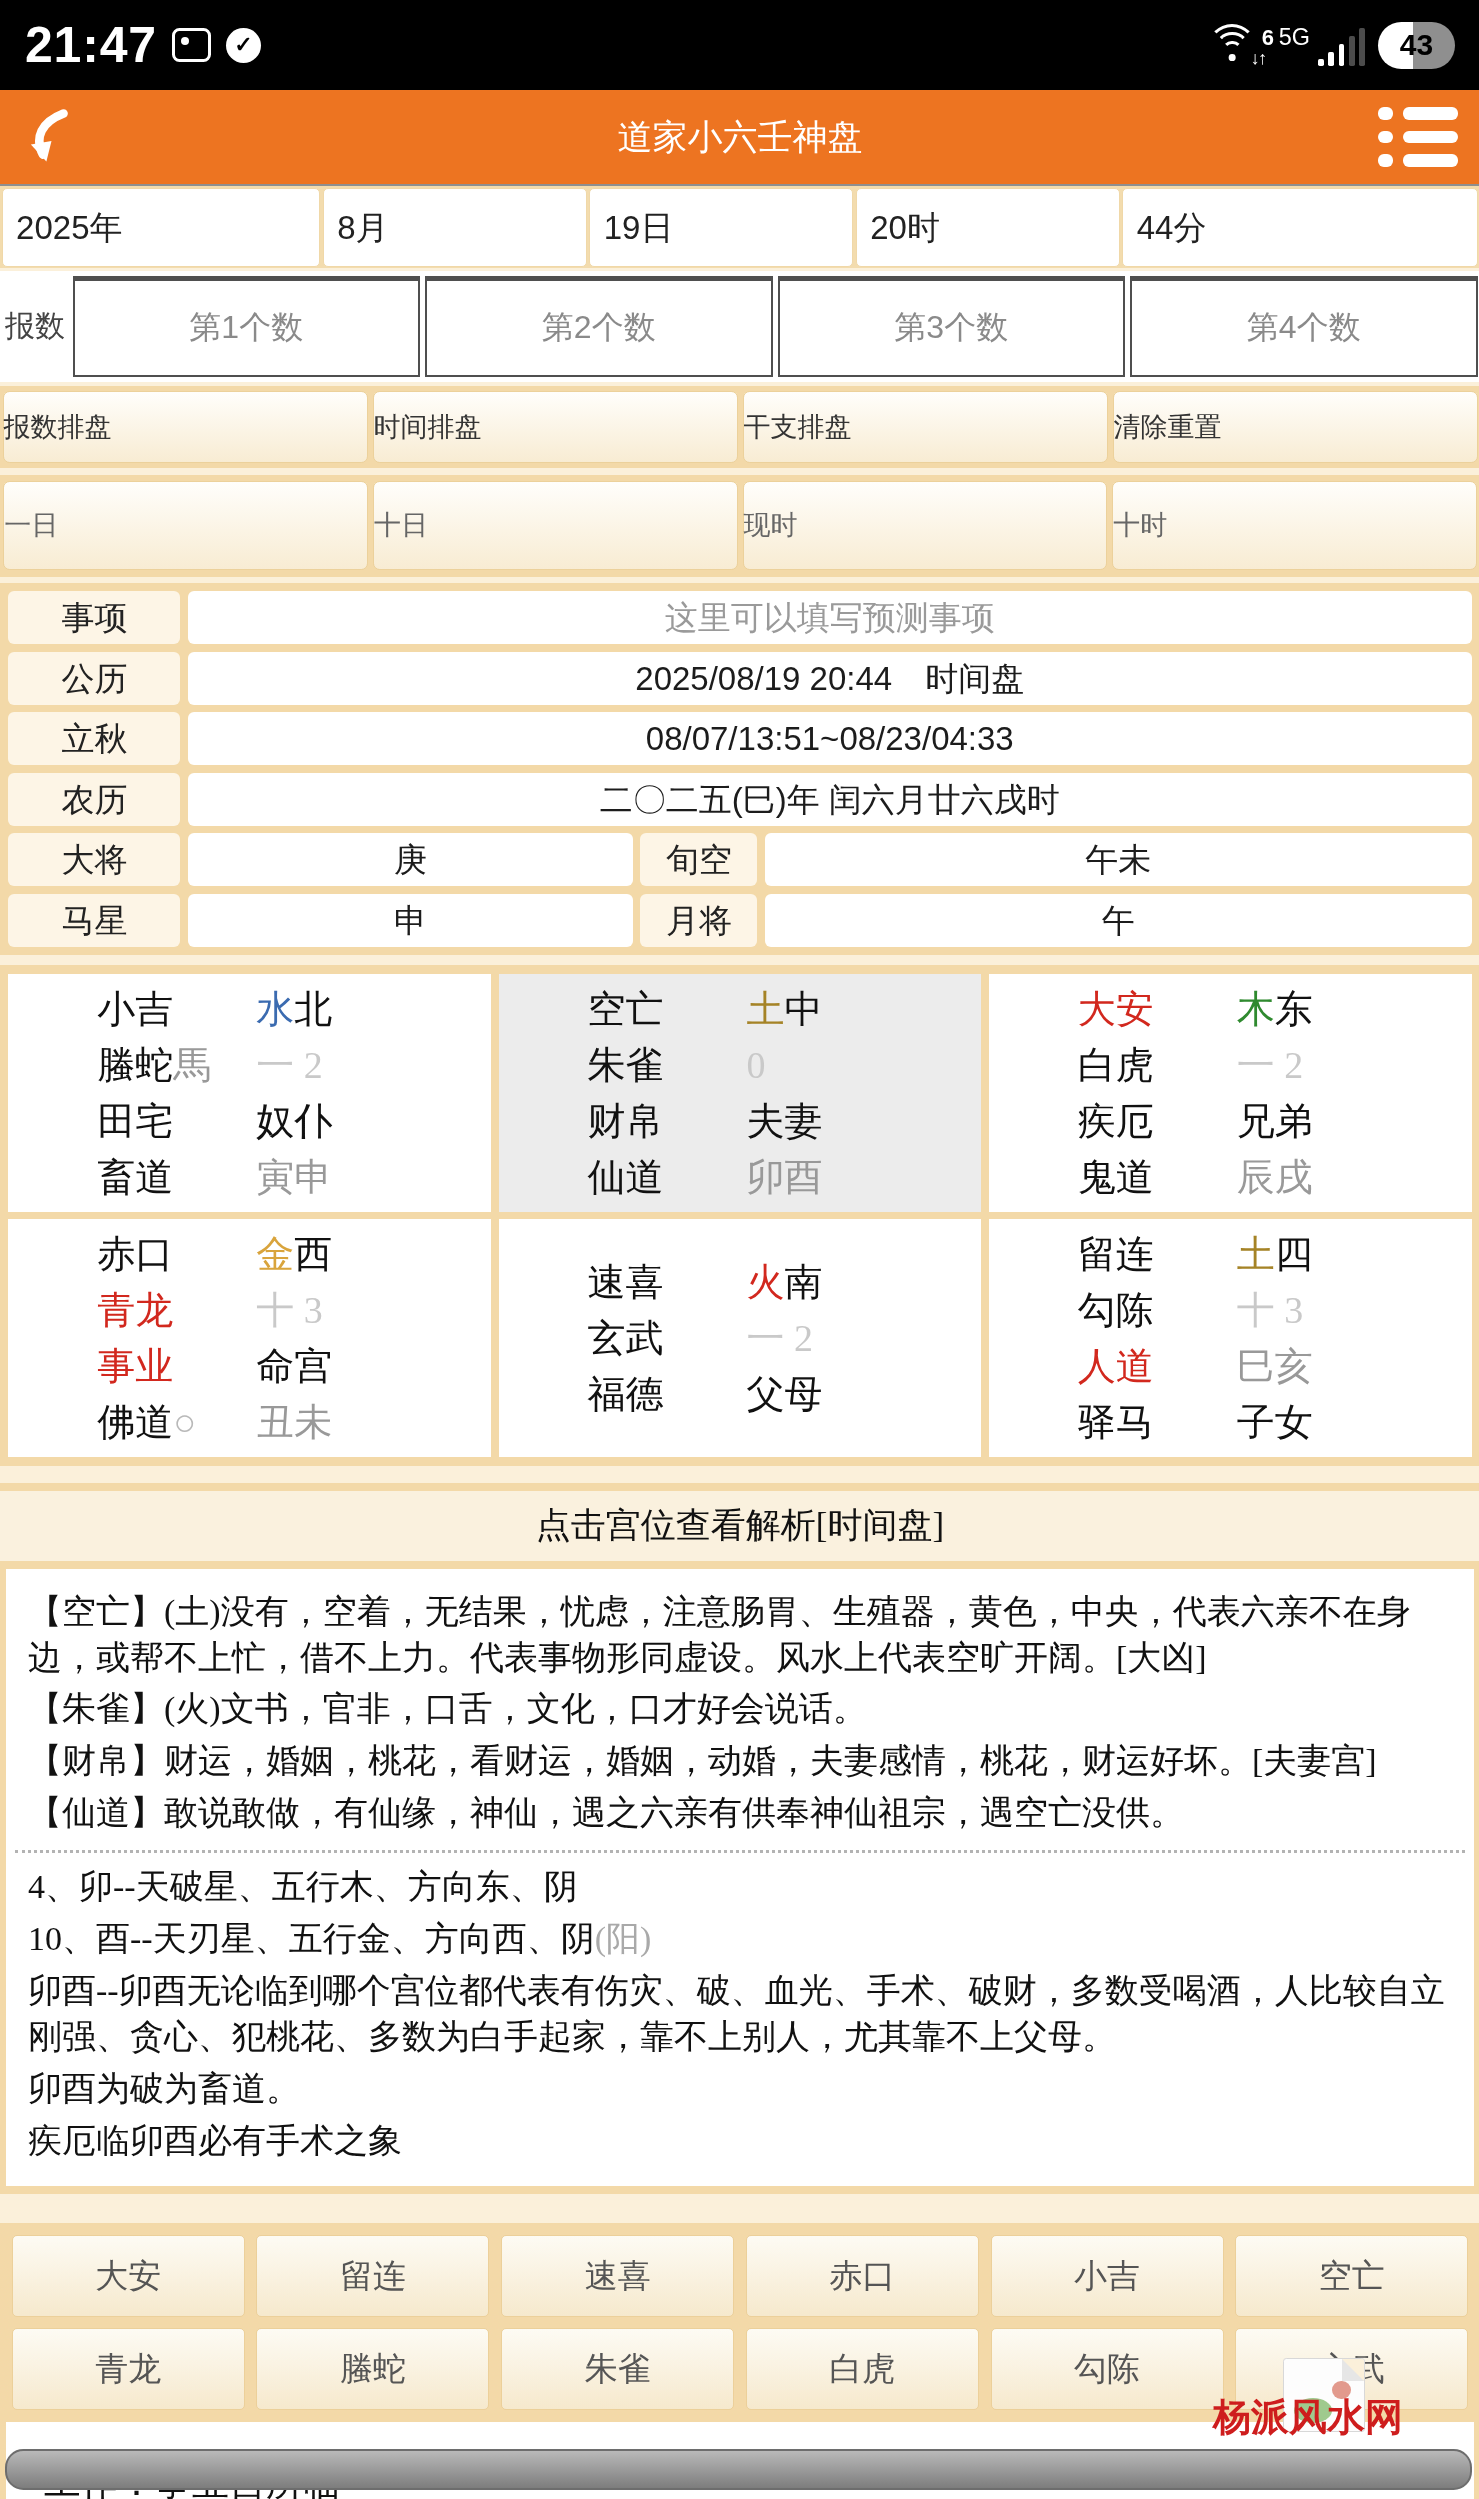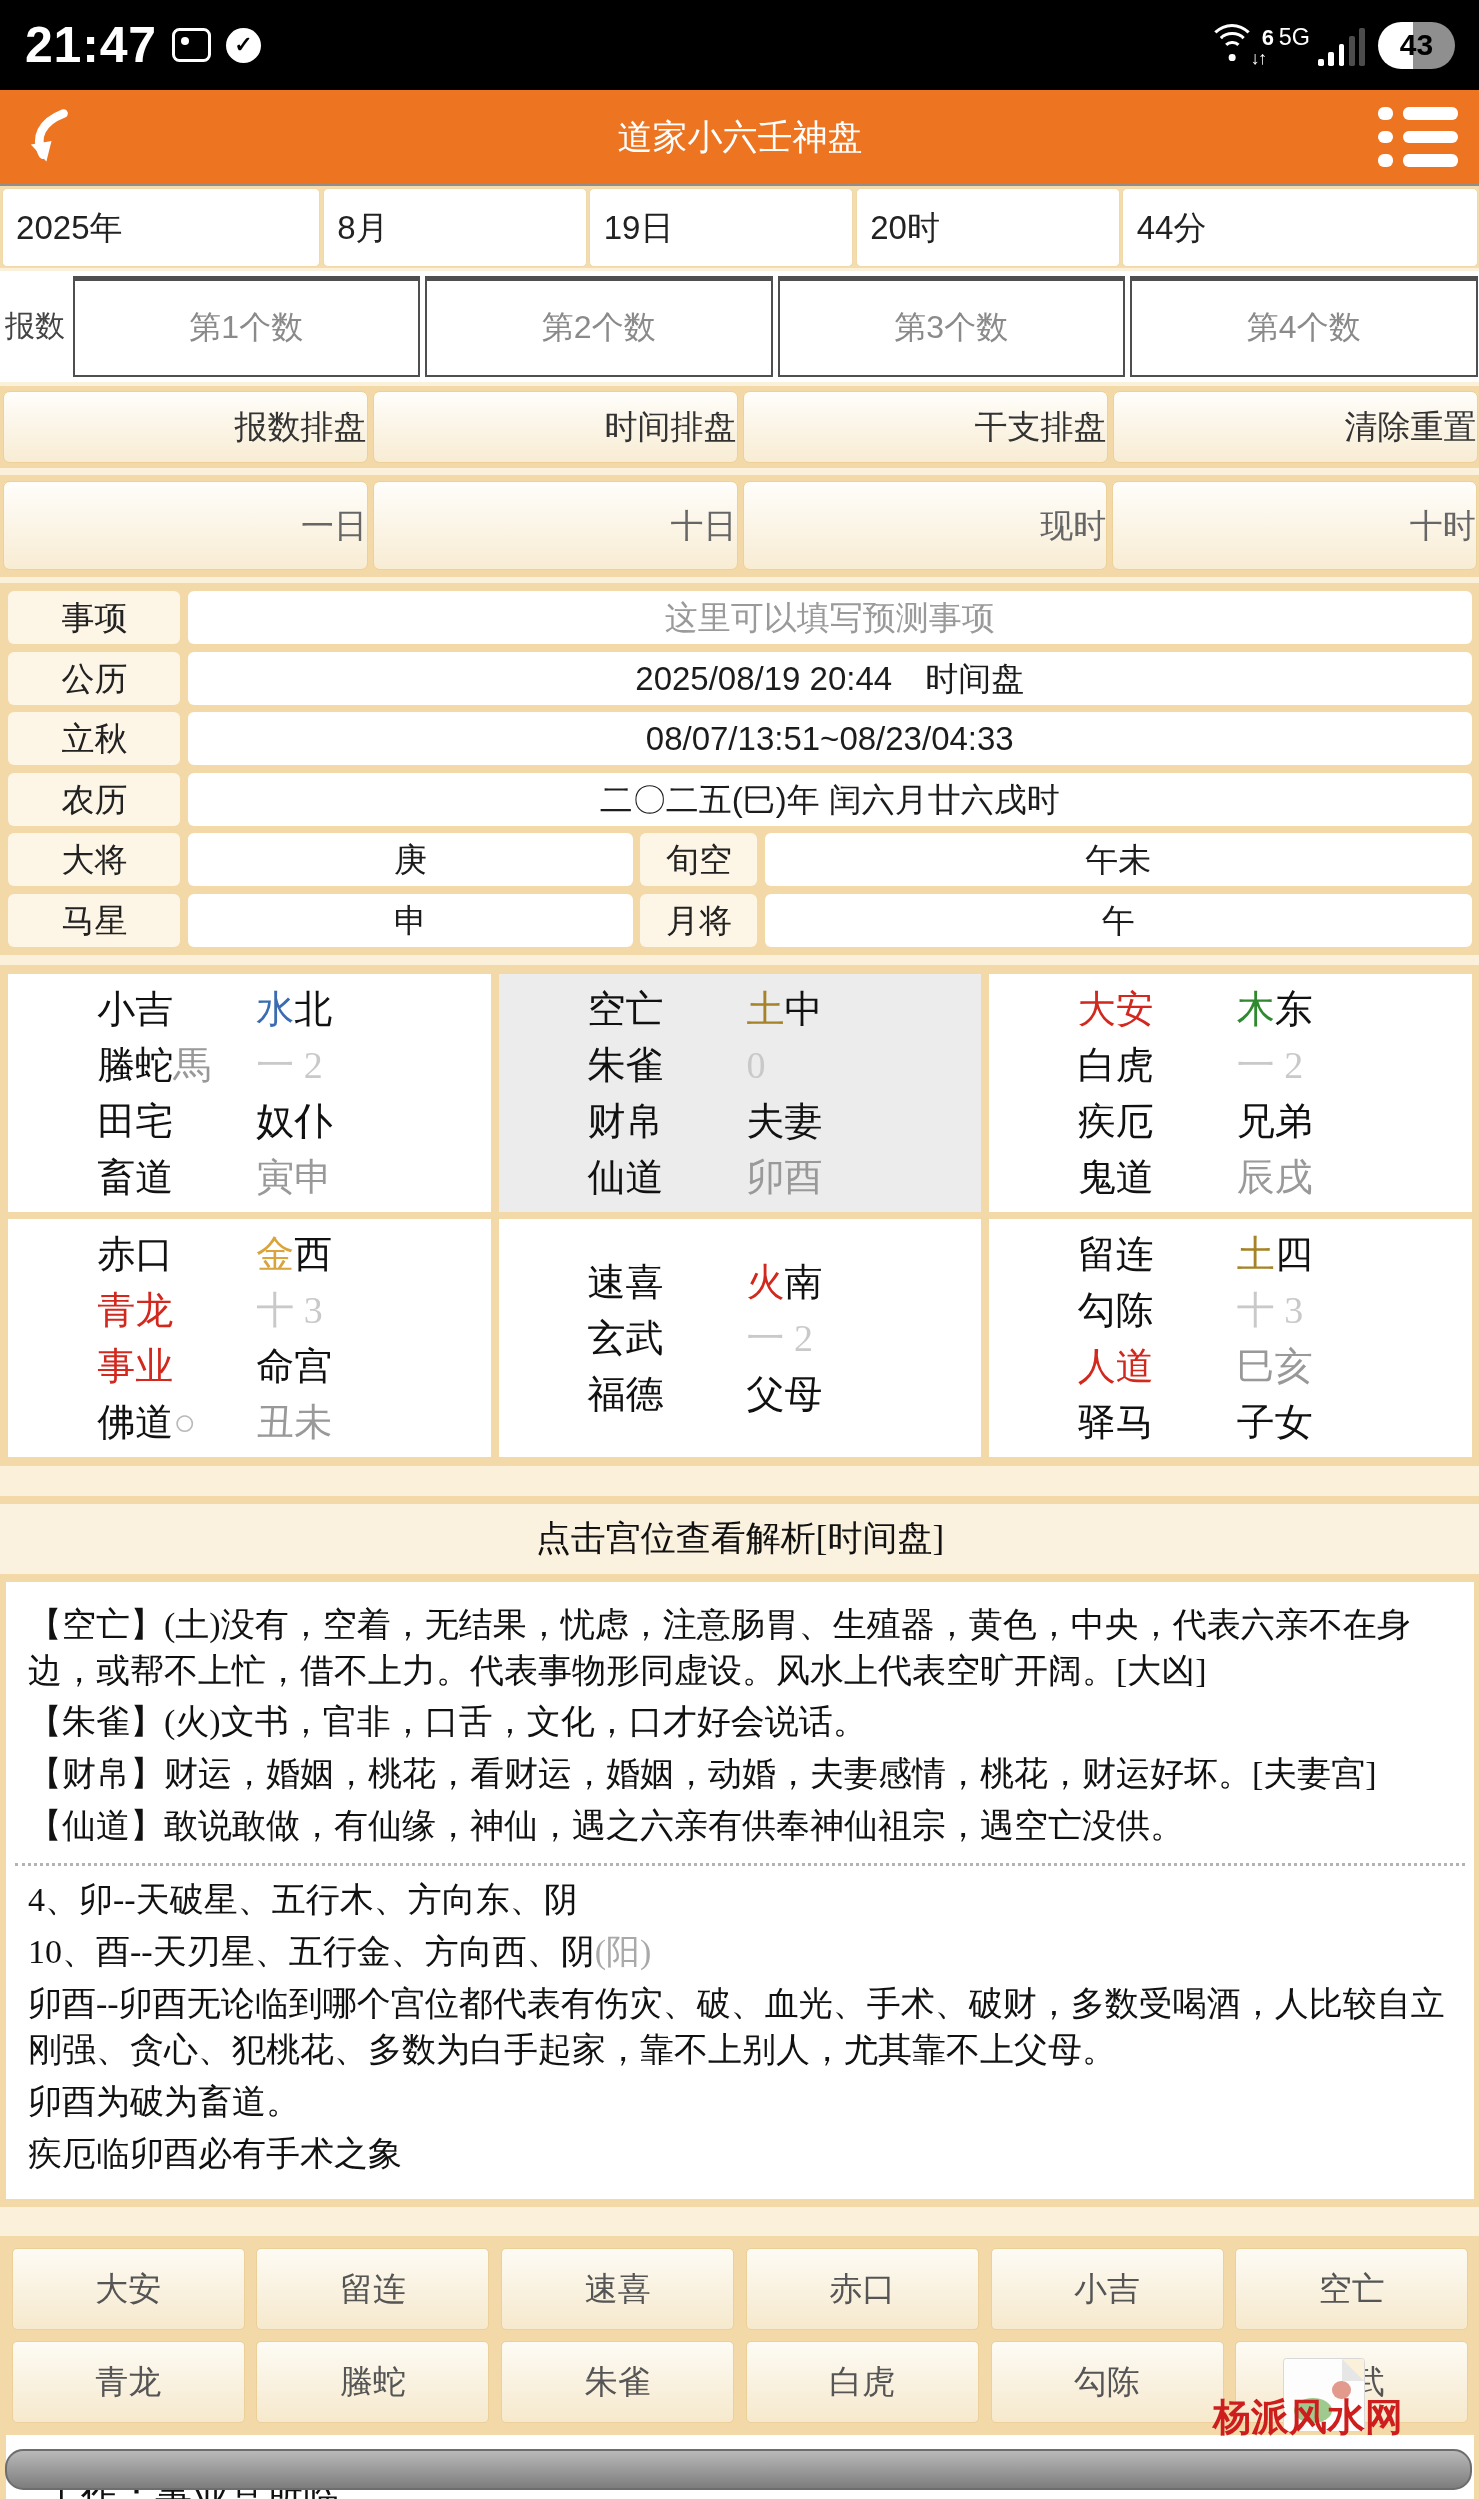--- a/index.html
+++ b/index.html
@@ -51,21 +51,21 @@
   .dc1{flex:1.22}.dc2{flex:1}.dc3{flex:1}.dc4{flex:1}.dc5{flex:1.37}
   
   .baoshu{display:flex;align-items:stretch;margin-top:2.5px;background:#fff}
   .baoshu-label{width:70px;display:flex;align-items:center;justify-content:center;
     font-size:30px;color:#444;background:#fff}
   .numbox{flex:1;margin:5px 2.5px;border:2.5px solid #4f4f4f;border-top-width:5px;background:#fff;
     display:flex;align-items:center;justify-content:center;font-size:32px;color:#8a8a8a;height:94px}
   
   .btnrow{display:flex;background:#f3d9a8;padding:5px 2.5px;gap:5px;margin-top:4.2px}
   .btnrow .btn{flex:1;background:linear-gradient(#fffefb,#f8ecd3);border:1.7px solid #ecd19b;border-radius:6.7px;
-    text-align:right;font-size:33px;color:#333}
+    text-align:left;font-size:27px;color:#333}
   .btnrow1 .btn{height:70px;line-height:70px}
   .btnrow2{margin-top:6.7px;padding:6.7px 3.3px}
   .btnrow2 .btn{height:87px;line-height:87px;color:#666}
   
   .infotable{margin-top:5.9px;background:#f3d9a8;padding:8.4px;display:flex;flex-direction:column;gap:7.5px}
   .itr{display:flex;gap:7.5px}
   .itc{background:#fff;border-radius:6px;height:53px;line-height:53px;text-align:center;font-size:33px;color:#1c1c1c;
     overflow:hidden;white-space:nowrap}
   .itlabel{width:172px;background:#fdf5e6;color:#222;flex:none}
   .itsub{width:117px;background:#fdf5e6;color:#222;flex:none}
@@ -81,21 +81,21 @@
   .k{color:#111}
   .red{color:#d2281e}
   .green{color:#2f8a2f}
   .blue{color:#3b6bb0}
   .gold{color:#d9a43c}
   .olive{color:#a58326}
   .gray{color:#999}
   .light{color:#c9c9c9}
   .circle{color:#b9b9b9}
   
-  .anheader{margin-top:30px;background:#faf1de;border-top:8.4px solid #f3d9a8;border-bottom:8.4px solid #f3d9a8;
+  .anheader{margin-top:17px;background:#faf1de;border-top:8.4px solid #f3d9a8;border-bottom:8.4px solid #f3d9a8;
     height:70px;line-height:70px;text-align:center;font-size:35px;color:#111;
     font-family:"Liberation Serif",serif}
   .anbox{background:#fff;border-left:6.7px solid #f3d9a8;border-right:6.7px solid #f3d9a8;border-bottom:8.4px solid #f3d9a8;
     padding:20px 22px 16.7px;font-family:"Liberation Serif",serif;font-size:34px;color:#111;line-height:46px}
   .anbox .entry{margin-bottom:5.9px}
   .divider{border-top:3.3px dotted #b3b3b3;margin:13.4px -13.4px 11.7px}
   .graypart{color:#a9a9a9}
   
   .bgrid{margin-top:28.5px;background:#f3d9a8;padding:11.7px;display:flex;flex-direction:column;gap:11.7px}
   .bgrow{display:grid;grid-template-columns:repeat(6,1fr);gap:11.7px}

